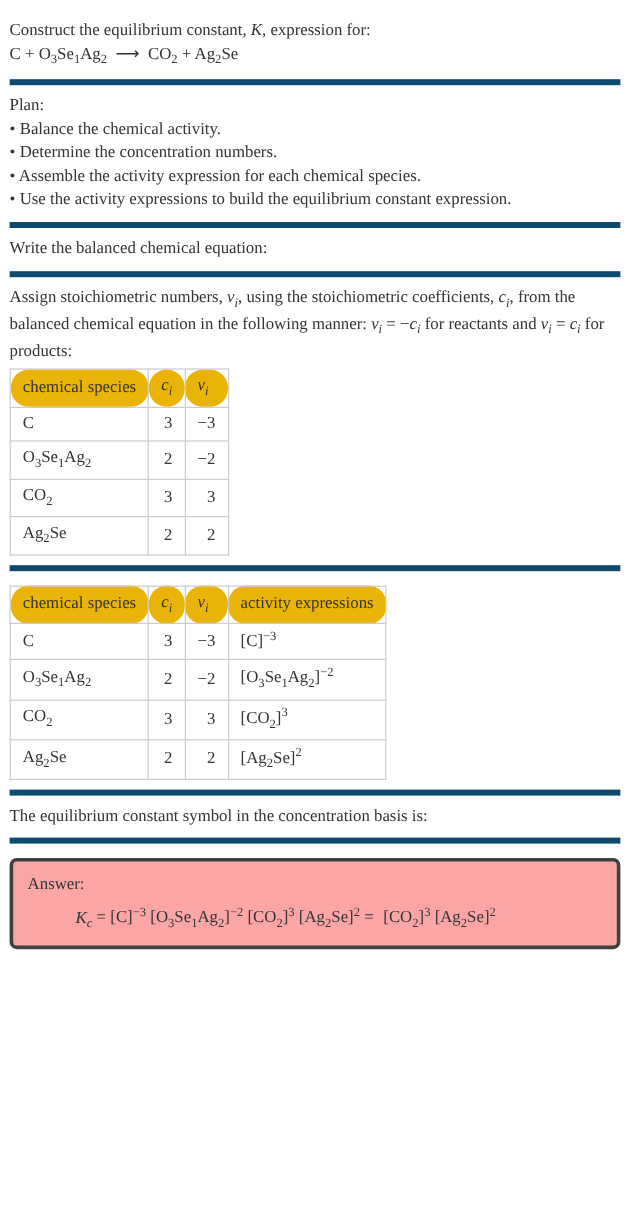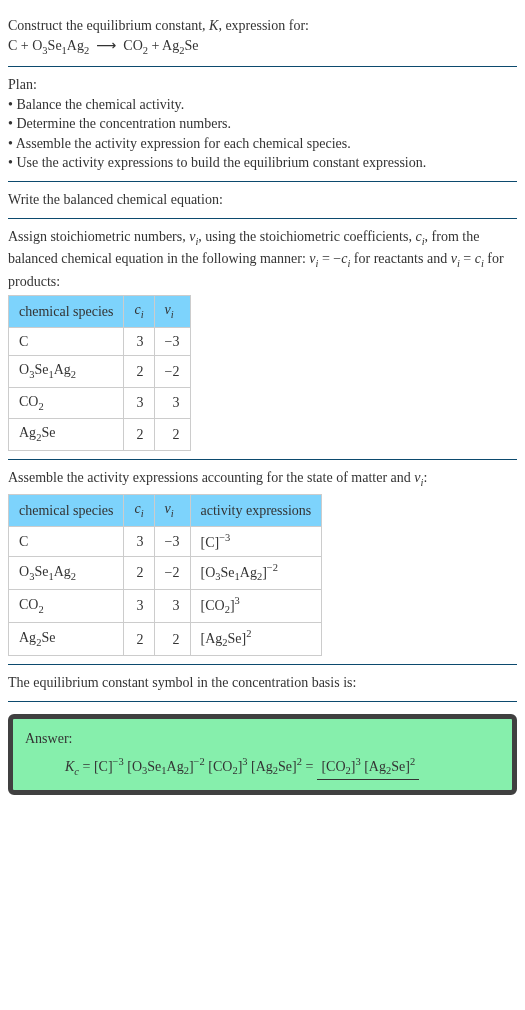--- a/index.html
+++ b/index.html
@@ -7,45 +7,46 @@
     padding: 8px;
     font-family: Georgia, 'Times New Roman', serif;
     font-size: 14px;
     color: #333;
     background: #fff;
     width: 525px;
     box-sizing: border-box;
     line-height: 1.4;
   }
   .section {
-    border-bottom: 1px solid #0c4a6e;
+    border-bottom: 5px solid #0c4a6e;
     padding: 8px 0;
   }
   .section:last-child {
     border-bottom: none;
   }
   table {
     border-collapse: collapse;
     margin-top: 4px;
   }
   th, td {
     border: 1px solid #ccc;
     padding: 4px 10px;
     text-align: left;
     font-weight: normal;
   }
   th {
-    background: #7dd3fc;
+    background: #eab308;
+    border-radius: 15px;
   }
   td.num {
     text-align: right;
   }
   .answer-box {
-    background: #86efac;
-    border: 5px solid #404040;
+    background: #fca5a5;
+    border: 3px solid #404040;
     border-radius: 6px;
     padding: 10px 12px;
     margin-top: 4px;
   }
   .answer-label {
     margin-bottom: 6px;
   }
   .indent {
     padding-left: 40px;
   }
@@ -100,21 +101,20 @@
     <tr>
       <td>Ag<sub>2</sub>Se</td>
       <td class="num">2</td>
       <td class="num">2</td>
     </tr>
   </tbody>
     </table>
 </div>
 
 <div class="section">
-  <div>Assemble the activity expressions accounting for the state of matter and <i>ν<sub>i</sub></i>:</div>
   <table>
     <tbody>
         <tr>
       <th>chemical species</th>
       <th><i>c<sub>i</sub></i></th>
       <th><i>ν<sub>i</sub></i></th>
       <th>activity expressions</th>
     </tr>
     <tr>
       <td>C</td>
@@ -146,19 +146,19 @@
 
 <div class="section">
   <div>The equilibrium constant symbol in the concentration basis is:</div>
 </div>
 
 <div class="section" style="border-bottom:none;">
   <div class="answer-box">
     <div class="answer-label">Answer:</div>
     <div class="indent" style="display:flex;align-items:center;flex-wrap:nowrap;">
       <span style="white-space:nowrap;"><i>K<sub>c</sub></i> = [C]<sup>−3</sup> [O<sub>3</sub>Se<sub>1</sub>Ag<sub>2</sub>]<sup>−2</sup> [CO<sub>2</sub>]<sup>3</sup> [Ag<sub>2</sub>Se]<sup>2</sup> = </span>
-      <span style="display:inline-flex;flex-direction:column;align-items:center;margin-left:4px;">
+      <span style="display:inline-flex;align-items:center;margin-left:4px;">
         <span style="padding:0 4px;white-space:nowrap;">[CO<sub>2</sub>]<sup>3</sup> [Ag<sub>2</sub>Se]<sup>2</sup></span>
         <span style="border-top:1px solid #333;align-self:stretch;"></span>
       </span>
     </div>
   </div>
 </div>
 
 </body></html>

